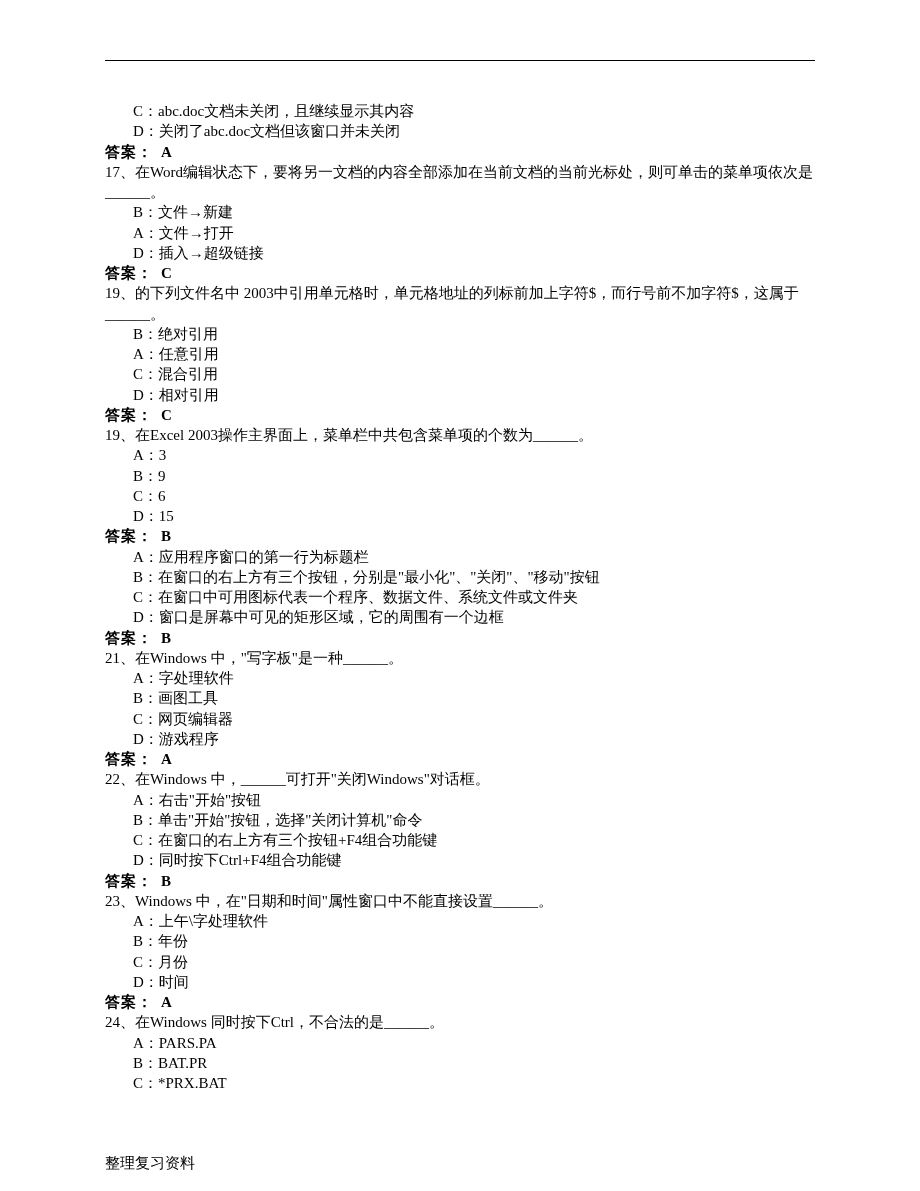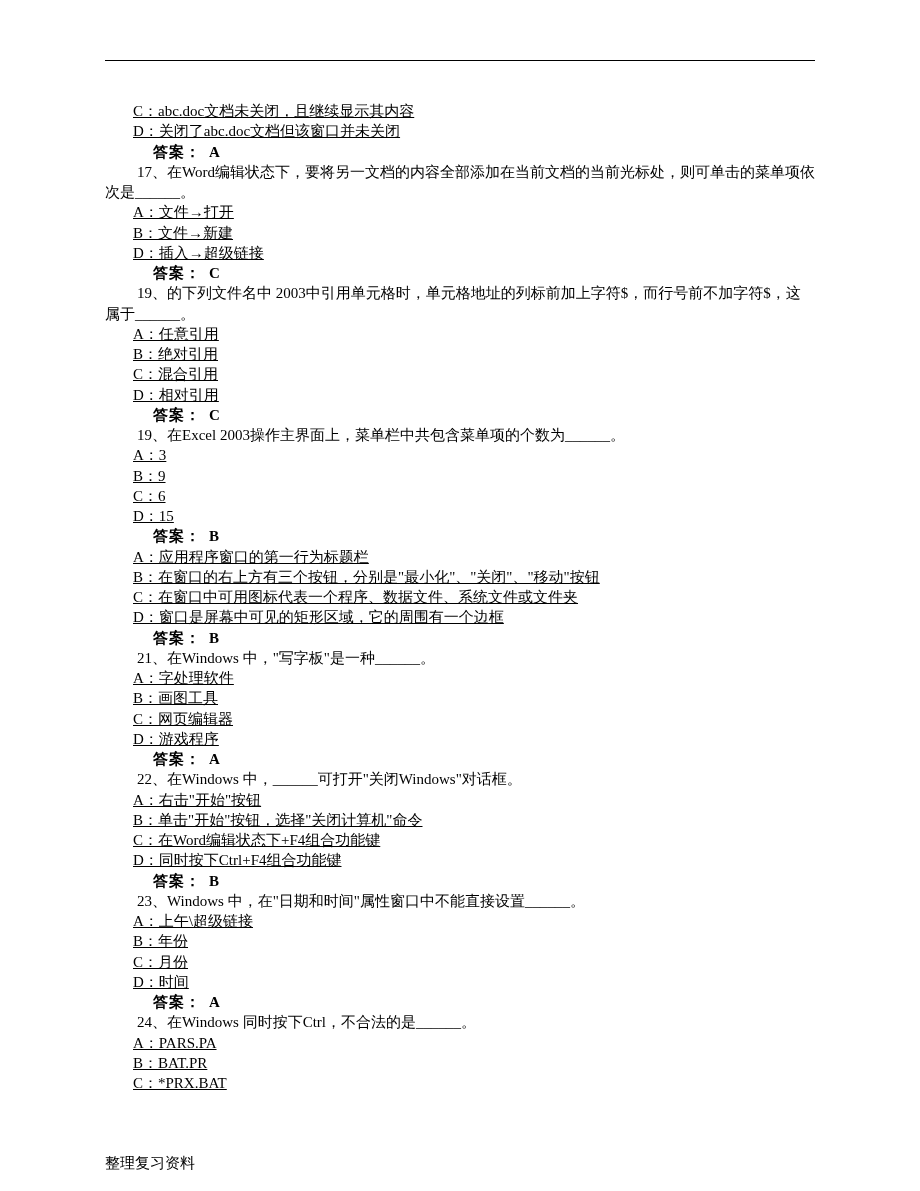--- a/index.html
+++ b/index.html
@@ -17,61 +17,58 @@
     line-height: 1.35;
     color: #000;
   }
   .hr {
     border: none;
     border-top: 1.5px solid #000;
     margin: 0 0 40px 0;
   }
   .option {
     padding-left: 28px;
-    text-decoration: underline;
   }
   .answer {
     font-weight: bold;
     letter-spacing: 1px;
-    margin-left: 48px;
   }
   .answer-letter {
     display: inline-block;
     margin-left: 8px;
   }
   .qnum {
     display: inline;
-    margin-left: 32px;
   }
   .footer {
     margin-top: 60px;
     font-size: 15px;
   }
 </style>
 </head>
 <body>
 
 <div class="page">
   <hr class="hr">
 
   <div class="option">C：abc.doc文档未关闭，且继续显示其内容</div>
   <div class="option">D：关闭了abc.doc文档但该窗口并未关闭</div>
   <div class="answer">
     <span>答案：</span><span class="answer-letter">A</span>
   </div>
 
   <div id="questions">
       <div><span class="qnum">17、</span><span>在Word编辑状态下，要将另一文档的内容全部添加在当前文档的当前光标处，则可单击的菜单项依次是______。</span></div>
+      <div class="option">B：文件→新建</div>
       <div class="option">A：文件→打开</div>
-      <div class="option">B：文件→新建</div>
       <div class="option">D：插入→超级链接</div>
       <div class="answer"><span>答案：</span><span class="answer-letter">C</span></div>
       <div><span class="qnum">19、</span><span>的下列文件名中 2003中引用单元格时，单元格地址的列标前加上字符$，而行号前不加字符$，这属于______。</span></div>
+      <div class="option">B：绝对引用</div>
       <div class="option">A：任意引用</div>
-      <div class="option">B：绝对引用</div>
       <div class="option">C：混合引用</div>
       <div class="option">D：相对引用</div>
       <div class="answer"><span>答案：</span><span class="answer-letter">C</span></div>
       <div><span class="qnum">19、</span><span>在Excel 2003操作主界面上，菜单栏中共包含菜单项的个数为______。</span></div>
       <div class="option">A：3</div>
       <div class="option">B：9</div>
       <div class="option">C：6</div>
       <div class="option">D：15</div>
       <div class="answer"><span>答案：</span><span class="answer-letter">B</span></div>
       <div class="option">A：应用程序窗口的第一行为标题栏</div>
@@ -81,25 +78,25 @@
       <div class="answer"><span>答案：</span><span class="answer-letter">B</span></div>
       <div><span class="qnum">21、</span><span>在Windows 中，"写字板"是一种______。</span></div>
       <div class="option">A：字处理软件</div>
       <div class="option">B：画图工具</div>
       <div class="option">C：网页编辑器</div>
       <div class="option">D：游戏程序</div>
       <div class="answer"><span>答案：</span><span class="answer-letter">A</span></div>
       <div><span class="qnum">22、</span><span>在Windows 中，______可打开"关闭Windows"对话框。</span></div>
       <div class="option">A：右击"开始"按钮</div>
       <div class="option">B：单击"开始"按钮，选择"关闭计算机"命令</div>
-      <div class="option">C：在Word编辑状态下+F4组合功能键</div>
+      <div class="option">C：在窗口的右上方有三个按钮+F4组合功能键</div>
       <div class="option">D：同时按下Ctrl+F4组合功能键</div>
       <div class="answer"><span>答案：</span><span class="answer-letter">B</span></div>
       <div><span class="qnum">23、</span><span>Windows 中，在"日期和时间"属性窗口中不能直接设置______。</span></div>
-      <div class="option">A：上午\超级链接</div>
+      <div class="option">A：上午\字处理软件</div>
       <div class="option">B：年份</div>
       <div class="option">C：月份</div>
       <div class="option">D：时间</div>
       <div class="answer"><span>答案：</span><span class="answer-letter">A</span></div>
       <div><span class="qnum">24、</span><span>在Windows 同时按下Ctrl，不合法的是______。</span></div>
       <div class="option">A：PARS.PA</div>
       <div class="option">B：BAT.PR</div>
       <div class="option">C：*PRX.BAT</div>
     </div>
 

